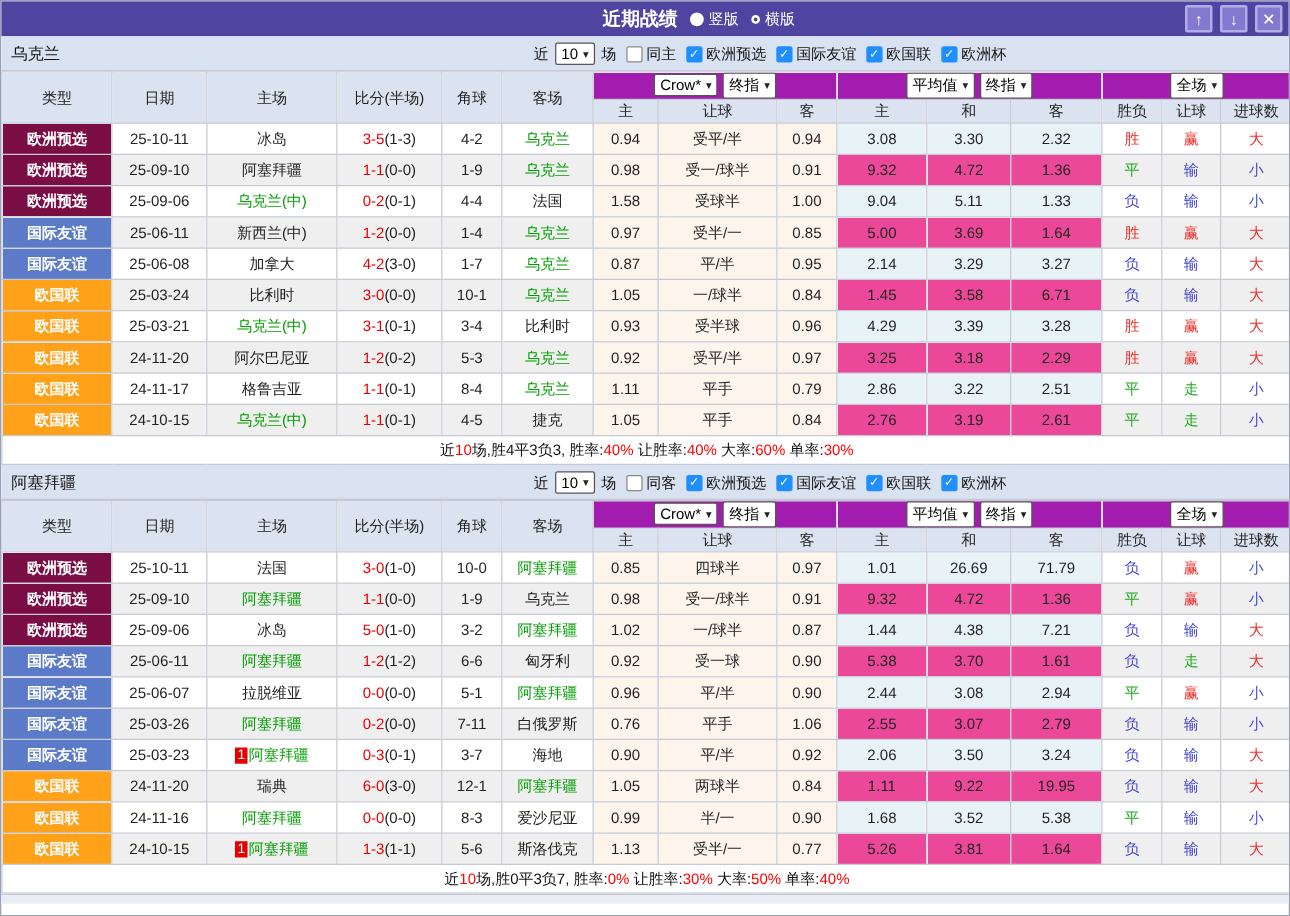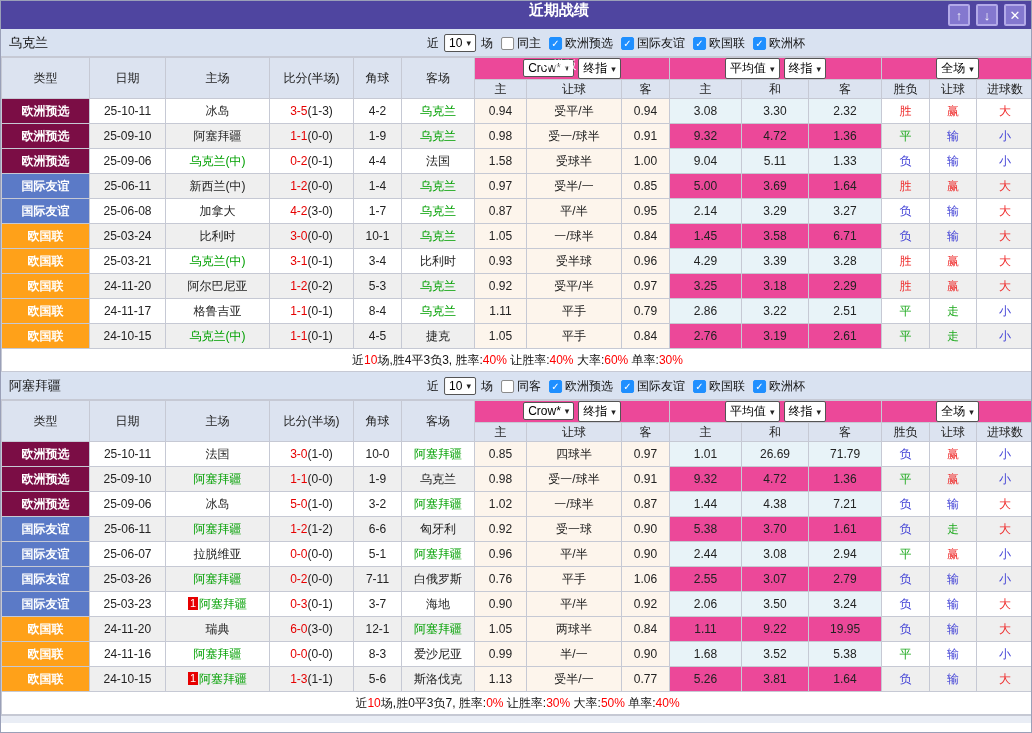--- a/index.html
+++ b/index.html
@@ -3,21 +3,21 @@
 <meta charset="utf-8">
 <style>
   * { box-sizing: border-box; }
   html,body { margin:0; padding:0; }
   body { font-family: "Liberation Sans", "DejaVu Sans", sans-serif; background:#fff; }
   .app { width:1032px; height:733px; border:1px solid #9aa0b8; overflow:hidden; background:#fff; position:relative; }
 
   
   .titlebar { height:28px; background:#4f45a0; position:relative; color:#fff; }
   .title-center { position:absolute; left:558px; top:0; height:28px; transform:translateX(-50%);
-                  display:flex; align-items:center; gap:10px; white-space:nowrap;flex-direction:column; }
+                  display:flex; align-items:center; gap:10px; white-space:nowrap; }
   .win-title { font-size:15px; font-weight:bold; }
   .radio-item { display:inline-flex; align-items:center; gap:4px; font-size:12px; cursor:pointer; }
   .radio-dot { width:11px; height:11px; border-radius:50%; background:#fff; display:inline-block; }
   .radio-ring { width:7px; height:7px; border:2px solid #fff; border-radius:50%; background:transparent; display:inline-block; }
   .win-btns { position:absolute; right:5px; top:3px; display:flex; gap:6px; }
   .wbtn { width:22px; height:22px; background:#8478cf; border:2px solid #b3aae8; color:#fff;
           display:flex; align-items:center; justify-content:center; font-size:13px; font-weight:bold;
           cursor:pointer; border-radius:2px; line-height:1; }
 
   
@@ -31,21 +31,21 @@
   .cb.on { background:#1f8fff; border-color:#1f8fff; }
   .sel { display:inline-flex; align-items:center; gap:4px; background:#fff; border:1px solid #545454;
          border-radius:2px; padding:1px 4px; font-size:12px; color:#000; cursor:pointer; margin:0 2px; }
   .sel-a { font-size:9px; color:#222; }
 
   
   .grid { border-collapse:collapse; table-layout:fixed; width:1032px; font-size:12px; color:#222; }
   .grid td { border:1px solid #c6c9d4; text-align:center; padding:0; height:25px;
              overflow:hidden; white-space:nowrap; }
   .h1 td, .h2 td { background:#dce3f0; height:19px; color:#222; }
-  .h1 td.hg { background:#ec4899;margin-top:28px; }
+  .h1 td.hg { background:#a21caf;margin-top:28px; }
   td.lg { color:#fff; font-weight:bold; }
   tr.r-odd td.lc { background:#fff; }
   tr.r-even td.lc { background:#efefef; }
   td.oc { background:#fdf5ec; }
   tr.r-odd td.ac { background:#e8f3f8; }
   tr.r-even td.ac { background:#ec4899; }
   .focus { color:#00a000; }
   .score { color:#e60000; }
   .half { color:#222; }
   .mbadge { display:inline-block; background:#e60000; color:#fff; font-size:11px; line-height:13px;

